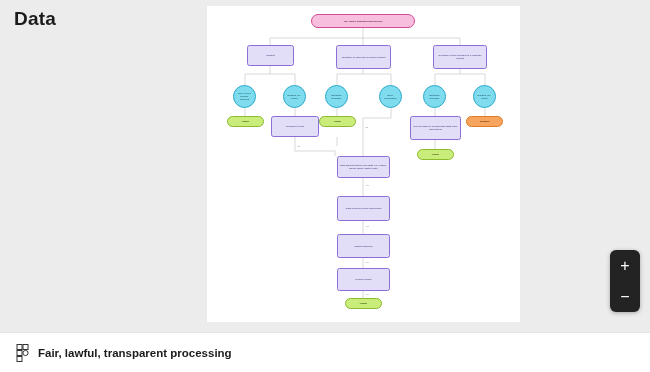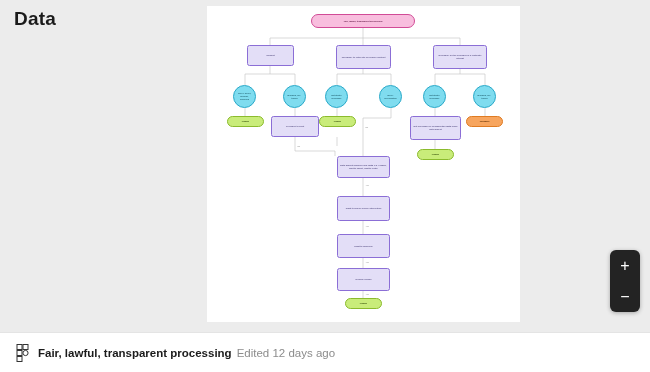--- a/index.html
+++ b/index.html
@@ -196,14 +196,13 @@
   <svg class="figma-ico" viewBox="0 0 12 18">
     <g fill="none" stroke="#333" stroke-width="1">
       <rect x="0.5" y="0.5" width="5" height="5"></rect>
       <rect x="6.5" y="0.5" width="5" height="5"></rect>
       <rect x="0.5" y="6.5" width="5" height="5"></rect>
       <circle cx="9" cy="9" r="2.6"></circle>
       <rect x="0.5" y="12.5" width="5" height="5"></rect>
     </g>
   </svg>
   <span class="f-title">Fair, lawful, transparent processing</span>
-  <span class="f-meta">Edited 12 days ago</span>
 </div>
 
 </body></html>

